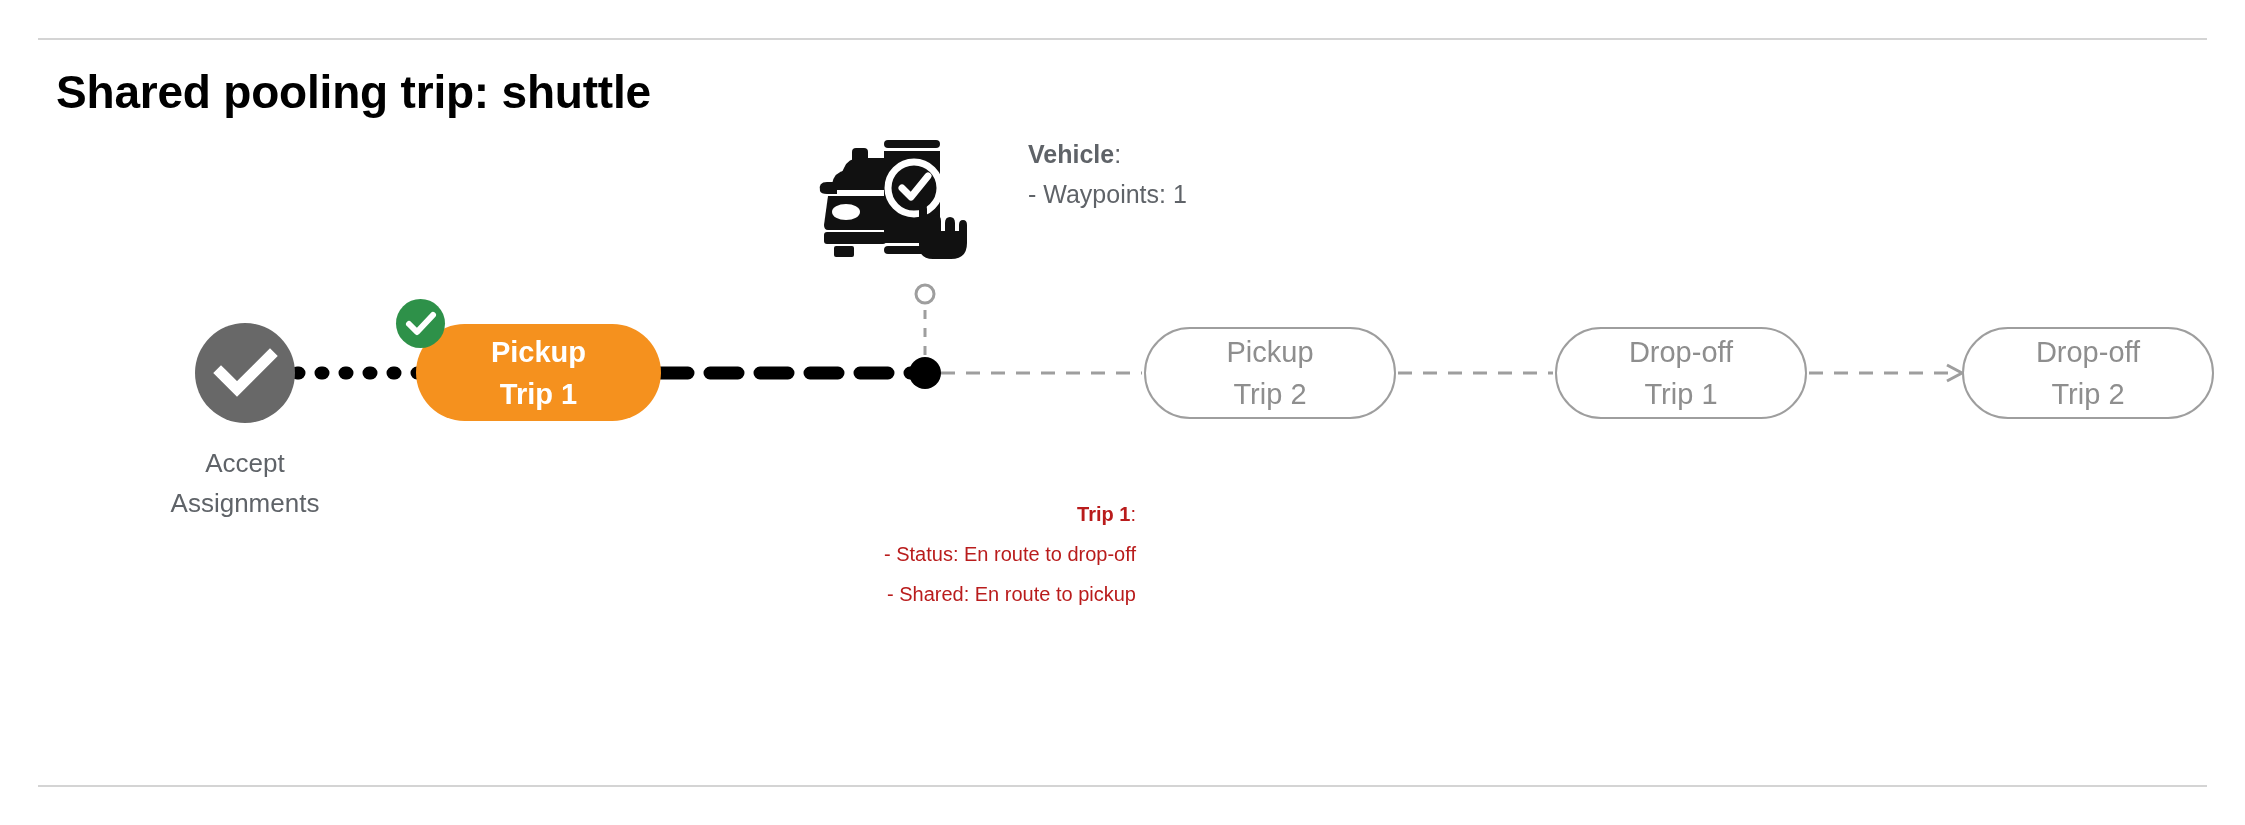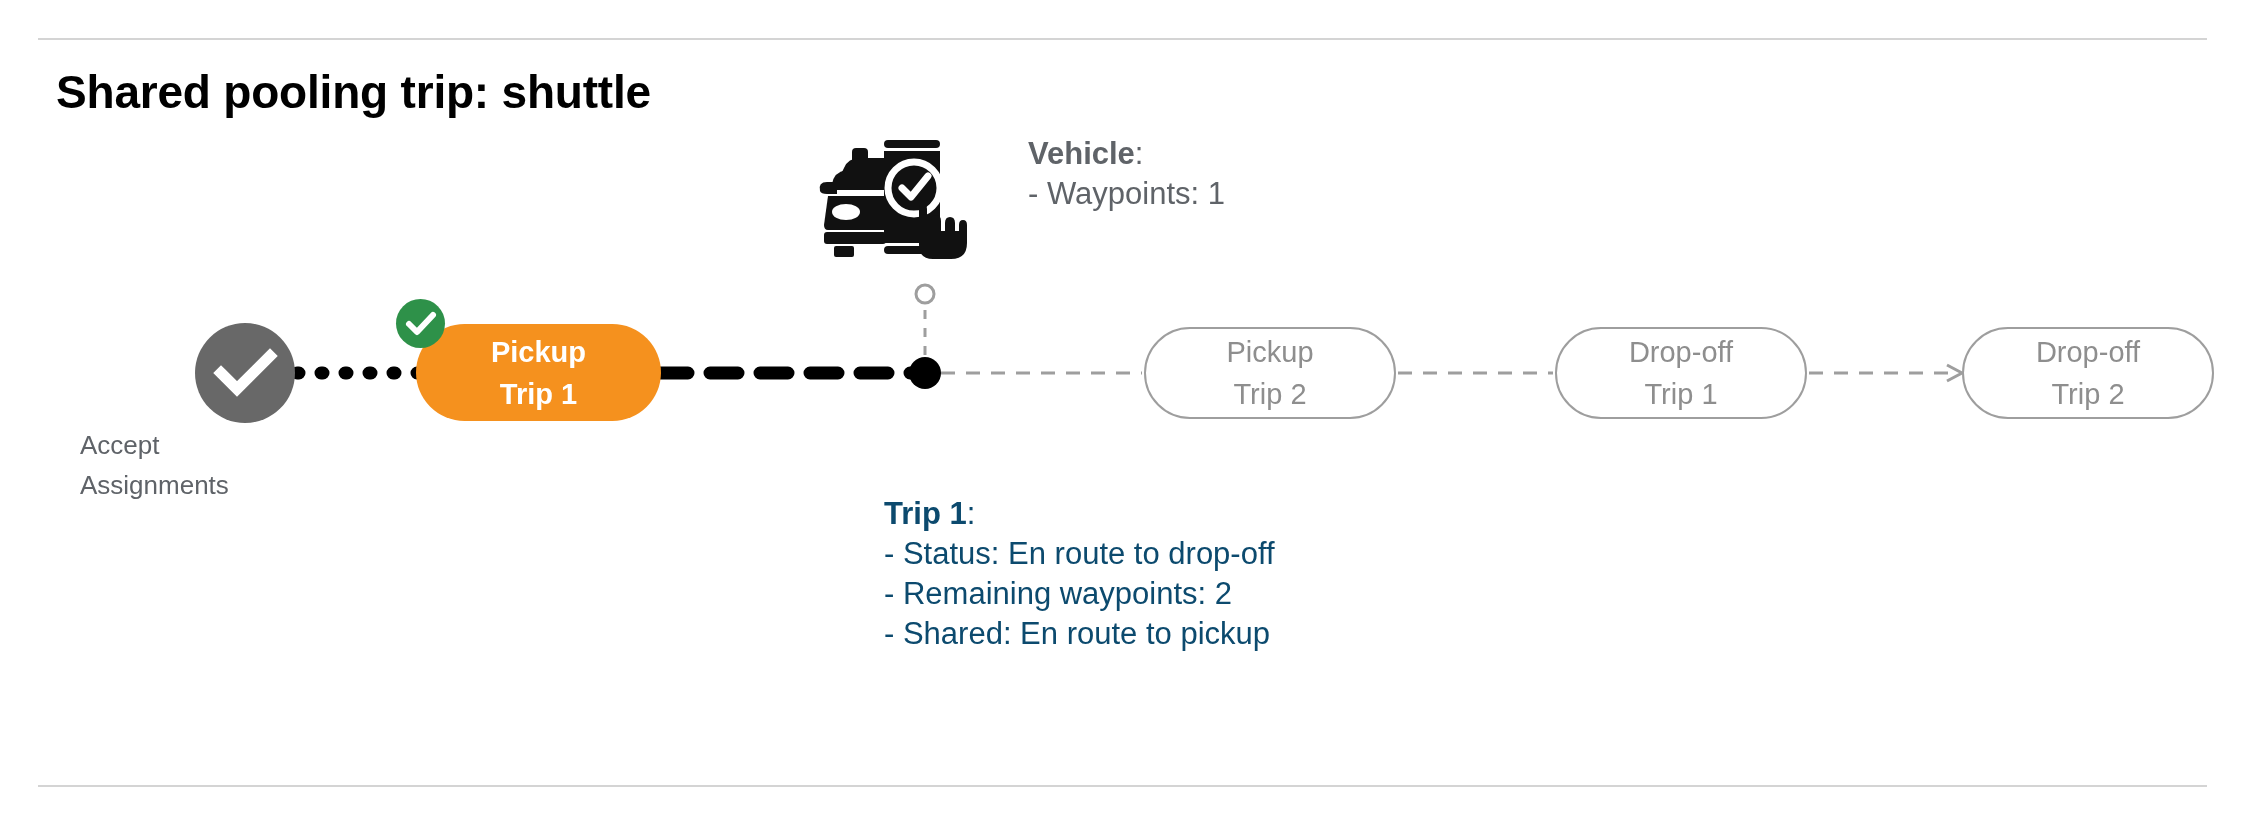--- a/index.html
+++ b/index.html
@@ -64,22 +64,23 @@
     background: #686868;
   }
   .accept-node .tick {
     position: absolute;
     left: 0; top: 0;
     width: 100px; height: 100px;
   }
   .accept-label {
     position: absolute;
     left: 80px;
-    top: 425px;
+    top: 443px;
     width: 330px;
+    text-align: center;
     font-size: 26px;
     line-height: 40px;
     color: #5f6368;
     white-space: pre-line;
   }
 
   
   .pill-active {
     position: absolute;
     left: 416px;
@@ -138,36 +139,37 @@
     position: absolute;
     left: 818px;
     top: 118px;
     width: 160px;
     height: 150px;
   }
   .vehicle-text {
     position: absolute;
     left: 1028px;
     top: 134px;
-    font-size: 31px;
+    font-size: 25px;
     line-height: 40px;
     color: #5f6368;
     white-space: nowrap;
   }
   .vehicle-text .bold { font-weight: bold; color: #5f6368; }
 
   
   .trips-text {
     position: absolute;
     left: 884px;
     top: 494px;
-    font-size: 31px;
+    font-size: 20px;
     line-height: 40px;
-    color: #0c4a6e;
+    color: #b91c1c;
     white-space: nowrap;
+    text-align: right;
   }
   .trips-text .bold { font-weight: bold; }
 </style>
 </head>
 <body>
 
 <div class="divider top"></div>
 <div class="divider bottom"></div>
 
 <div class="page-title">Shared pooling trip: shuttle</div>
@@ -256,17 +258,16 @@
   </svg>
 
   <div class="vehicle-text">
     <div><span class="bold">Vehicle</span><span>:</span></div>
     <div>- Waypoints: 1</div>
   </div>
 
   <div class="trips-text">
     <div><span class="bold">Trip 1</span><span>:</span></div>
     <div>- Status:  En route to drop-off</div>
-    <div>- Remaining waypoints: 2</div>
     <div>- Shared:  En route to pickup</div>
   </div>
 
 </div>
 
 </body></html>

